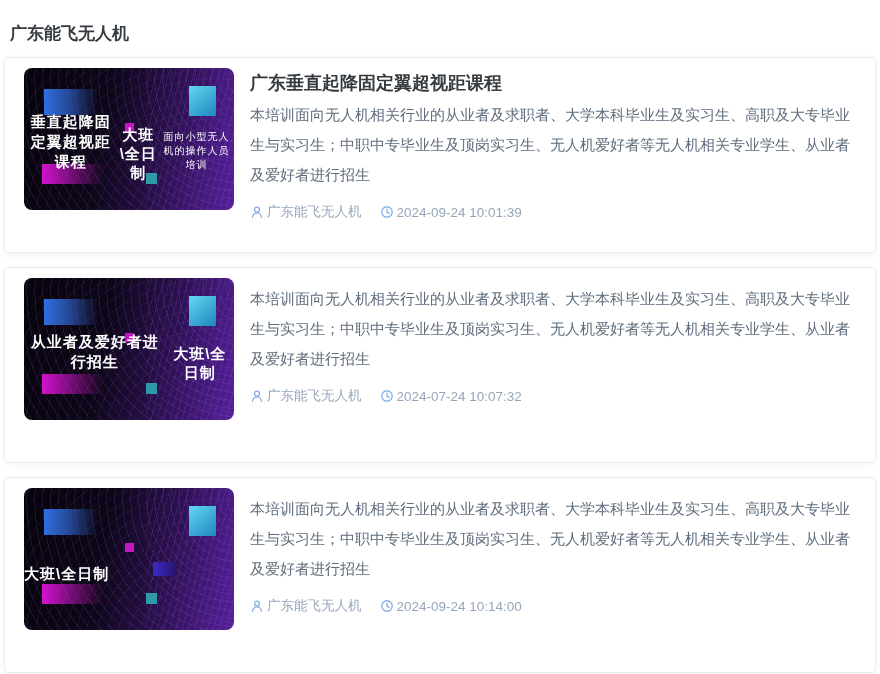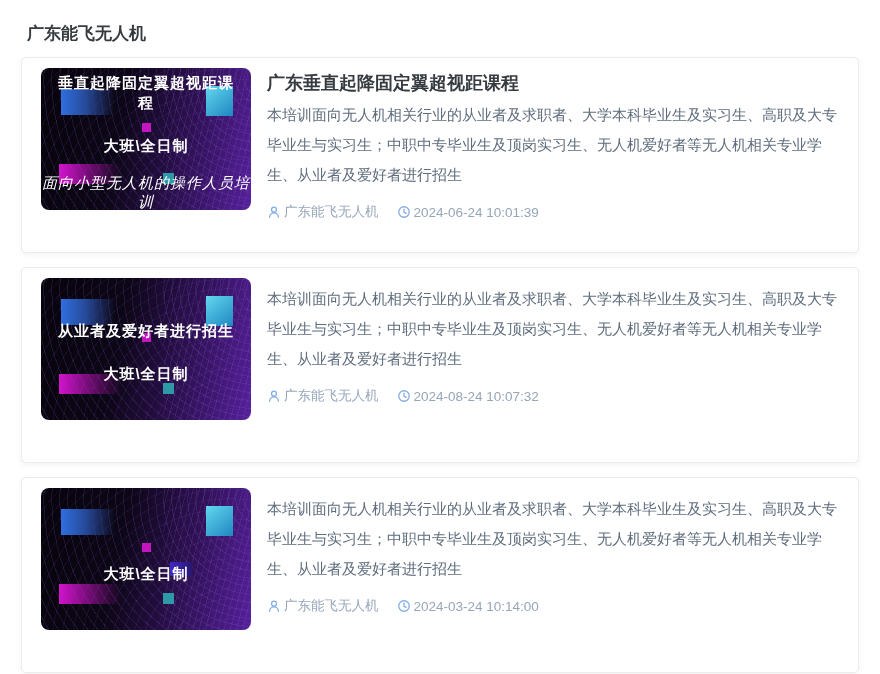--- a/index.html
+++ b/index.html
@@ -4,21 +4,21 @@
 <style>
   * { box-sizing: border-box; }
   html, body { margin: 0; padding: 0; }
   body {
     width: 880px;
     height: 674px;
     background: #ffffff;
     font-family: "Liberation Sans", "DejaVu Sans", sans-serif;
     overflow: hidden;
   }
-  .page { padding: 0 21px; }
+  .page { padding: 0 4px; }
   .page-title {
     margin: 0 6px 12px;
     padding-top: 22px;
     font-size: 17px;
     font-weight: bold;
     color: var(--title-text, #363b40);
   }
   .card {
     display: flex;
     height: 196px;
@@ -59,27 +59,27 @@
                background: linear-gradient(140deg, var(--thumb-cyan, #62d8f0), #1f86c0); }
   .sh-magbar { left: 18px; bottom: 26px; width: 62px; height: 20px;
                background: linear-gradient(90deg, var(--thumb-magenta, #d214cd) 0%, rgba(90,20,120,0) 100%); }
   .sh-magdot { left: 48%; top: 55px; width: 9px; height: 9px; background: #c316c0; }
   .sh-tealdot{ left: 58%; bottom: 26px; width: 11px; height: 11px; background: #2e9aa8; }
   .sh-indigo { right: 28%; top: 74px; width: 22px; height: 14px; display: none;
                background: linear-gradient(90deg, #3c2ac8, #2a1670); }
   .card:nth-of-type(3) .sh-indigo { display: block; }
   .thumb-content {
     position: relative; z-index: 2;
-    display: flex; flex-direction: column; align-items: center;
+    display: flex; align-items: center;
     width: 100%; padding-top: 6px;
   }
   .thumb-title { font-size: 15px; font-weight: 700; line-height: 20px; letter-spacing: 1px; max-width: 186px; }
   .card:nth-of-type(3) .thumb-title { max-width: 168px; }
   .thumb-sub { margin-top: 24px; font-size: 15px; font-weight: 700; letter-spacing: 1px; }
-  .thumb-caption { margin-top: 18px; font-size: 15px; letter-spacing: 1px; font-style: italic; }
+  .thumb-caption { margin-top: 18px; font-size: 10px; letter-spacing: 1px; }
   
   .card-body { flex: 1; padding-left: 16px; padding-top: 2px; }
   .card-title {
     margin: 0; font-size: 18px; font-weight: bold; line-height: 26px;
     color: var(--title-text, #363b40);
   }
   .card-desc {
     margin: 4px 0 0; font-size: 15px; line-height: 30px;
     color: var(--description-text, #5f6d7d);
   }
@@ -125,21 +125,21 @@
             </span>
           <span>广东能飞无人机</span>
         </span>
         <span class="meta-item">
           <span>
               <svg width="14" height="14" viewBox="0 0 24 24" fill="none" stroke="#84ade4" stroke-width="2.2" stroke-linecap="round">
                 <circle cx="12" cy="12" r="9"></circle>
                 <path d="M12 7v5.2l3.6 2.1"></path>
               </svg>
             </span>
-          <span>2024-06-24 10:01:39</span>
+          <span>2024-09-24 10:01:39</span>
         </span>
       </div>
     </div>
   </div>
 
   <div class="card">
     <div class="thumb">
       <div class="decor-lines"></div>
       <div class="sh sh-blue"></div>
       <div class="sh sh-cyan"></div>
@@ -164,21 +164,21 @@
             </span>
           <span>广东能飞无人机</span>
         </span>
         <span class="meta-item">
           <span>
               <svg width="14" height="14" viewBox="0 0 24 24" fill="none" stroke="#84ade4" stroke-width="2.2" stroke-linecap="round">
                 <circle cx="12" cy="12" r="9"></circle>
                 <path d="M12 7v5.2l3.6 2.1"></path>
               </svg>
             </span>
-          <span>2024-08-24 10:07:32</span>
+          <span>2024-07-24 10:07:32</span>
         </span>
       </div>
     </div>
   </div>
 
   <div class="card">
     <div class="thumb">
       <div class="decor-lines"></div>
       <div class="sh sh-blue"></div>
       <div class="sh sh-cyan"></div>
@@ -202,18 +202,18 @@
             </span>
           <span>广东能飞无人机</span>
         </span>
         <span class="meta-item">
           <span>
               <svg width="14" height="14" viewBox="0 0 24 24" fill="none" stroke="#84ade4" stroke-width="2.2" stroke-linecap="round">
                 <circle cx="12" cy="12" r="9"></circle>
                 <path d="M12 7v5.2l3.6 2.1"></path>
               </svg>
             </span>
-          <span>2024-03-24 10:14:00</span>
+          <span>2024-09-24 10:14:00</span>
         </span>
       </div>
     </div>
   </div>
 </div>
 
 </body></html>

